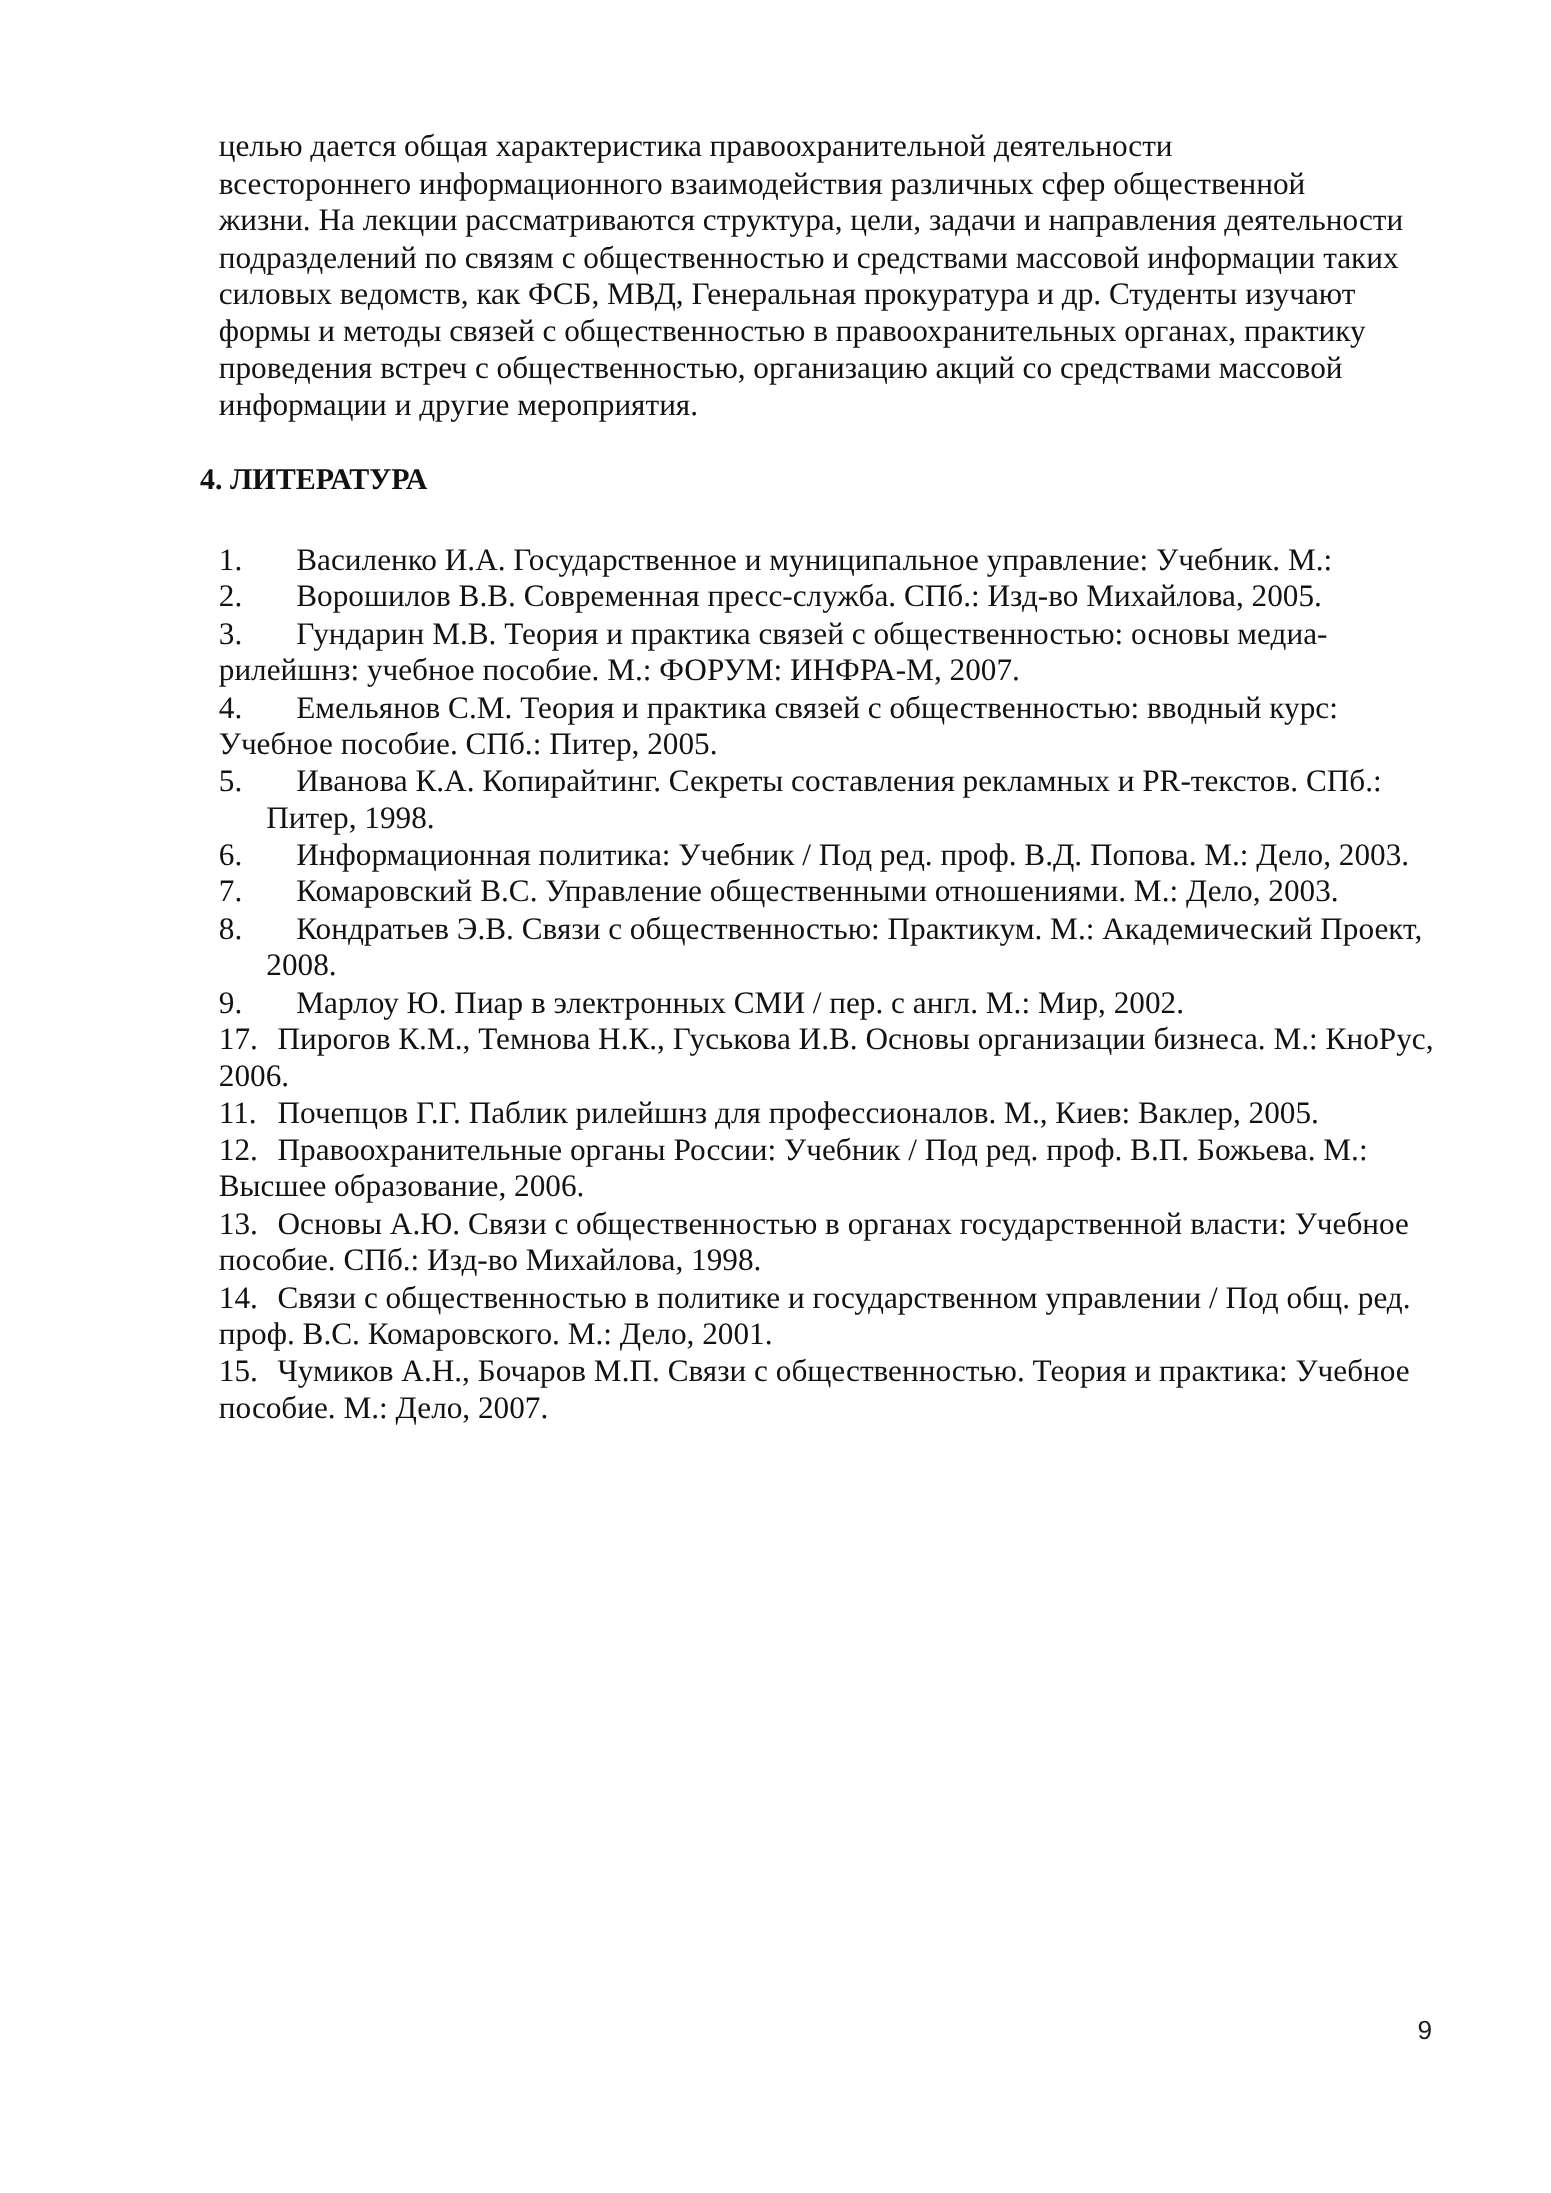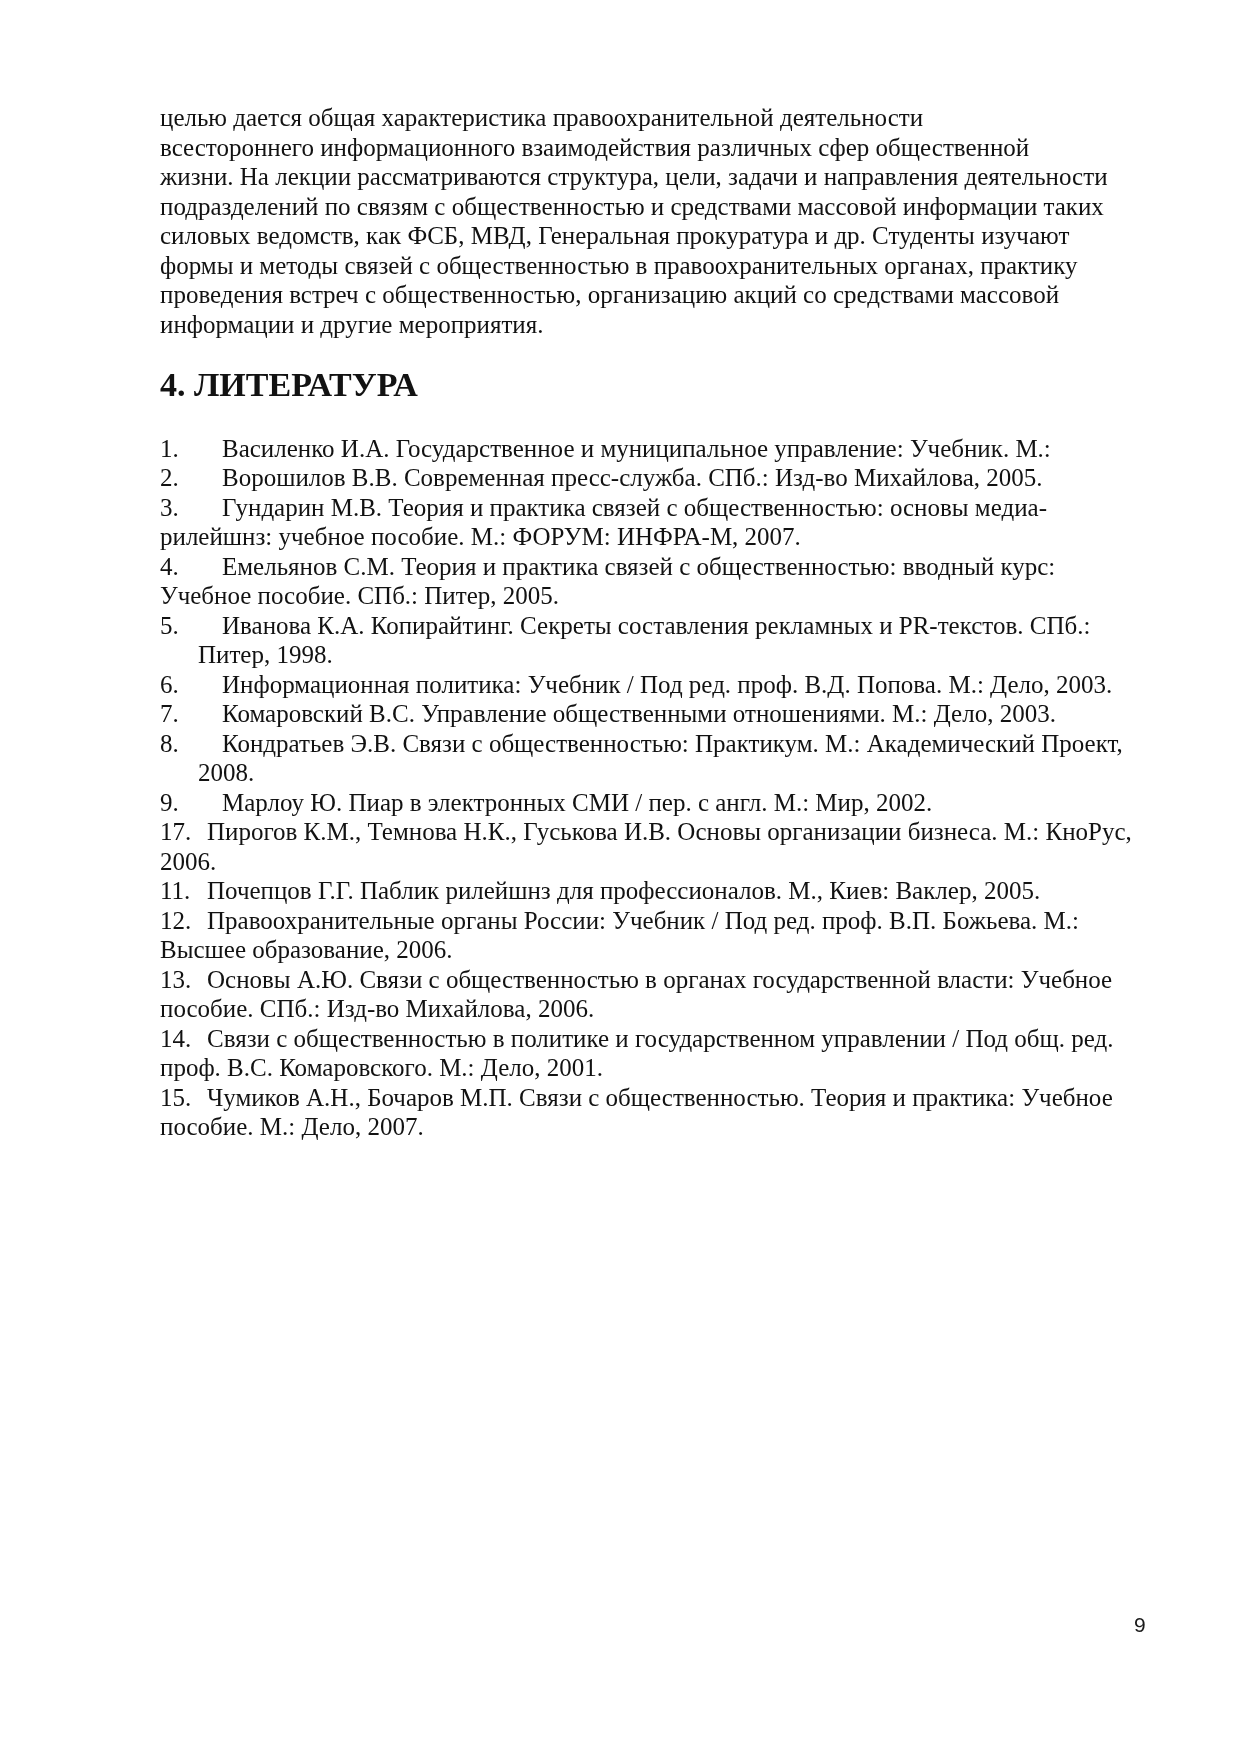--- a/index.html
+++ b/index.html
@@ -13,24 +13,24 @@
     font-size: 25px;
     line-height: 29.5px;
     color: #121212;
   }
   .content {
     position: absolute;
     left: 160px;
     top: 103px;
     width: 1000px;
   }
-  .line { white-space: pre; line-height: 29.5px; }
+  .line { white-space: pre; line-height: 29.5px; margin-left: 15px; }
   .heading {
     font-weight: bold;
-    font-size: 34px;
+    font-size: 24px;
     line-height: 29.5px;
     margin: 31px 0 0 0;
     white-space: pre;
   }
   .bib { margin-top: 34px; }
   .bib-first { display: flex; }
   .num { display: inline-block; flex: none; }
   .num.num1 { width: 62px; }
   .num.num2 { width: 47px; }
   .cont.hang { padding-left: 38px; }
@@ -98,21 +98,21 @@
         </div>
         <div class="bib-entry">
           <div class="line bib-first"><span class="num num2">11.</span><span class="entry-text">Почепцов Г.Г. Паблик рилейшнз для профессионалов. М., Киев: Ваклер, 2005.</span></div>
         </div>
         <div class="bib-entry">
           <div class="line bib-first"><span class="num num2">12.</span><span class="entry-text">Правоохранительные органы России: Учебник / Под ред. проф. В.П. Божьева. М.:</span></div>
           <div class="line cont">Высшее образование, 2006.</div>
         </div>
         <div class="bib-entry">
           <div class="line bib-first"><span class="num num2">13.</span><span class="entry-text">Основы А.Ю. Связи с общественностью в органах государственной власти: Учебное</span></div>
-          <div class="line cont">пособие. СПб.: Изд-во Михайлова, 2006.</div>
+          <div class="line cont">пособие. СПб.: Изд-во Михайлова, 1998.</div>
         </div>
         <div class="bib-entry">
           <div class="line bib-first"><span class="num num2">14.</span><span class="entry-text">Связи с общественностью в политике и государственном управлении / Под общ. ред.</span></div>
           <div class="line cont">проф. В.С. Комаровского. М.: Дело, 2001.</div>
         </div>
         <div class="bib-entry">
           <div class="line bib-first"><span class="num num2">15.</span><span class="entry-text">Чумиков А.Н., Бочаров М.П. Связи с общественностью. Теория и практика: Учебное</span></div>
           <div class="line cont">пособие. М.: Дело, 2007.</div>
         </div>
       </div>

